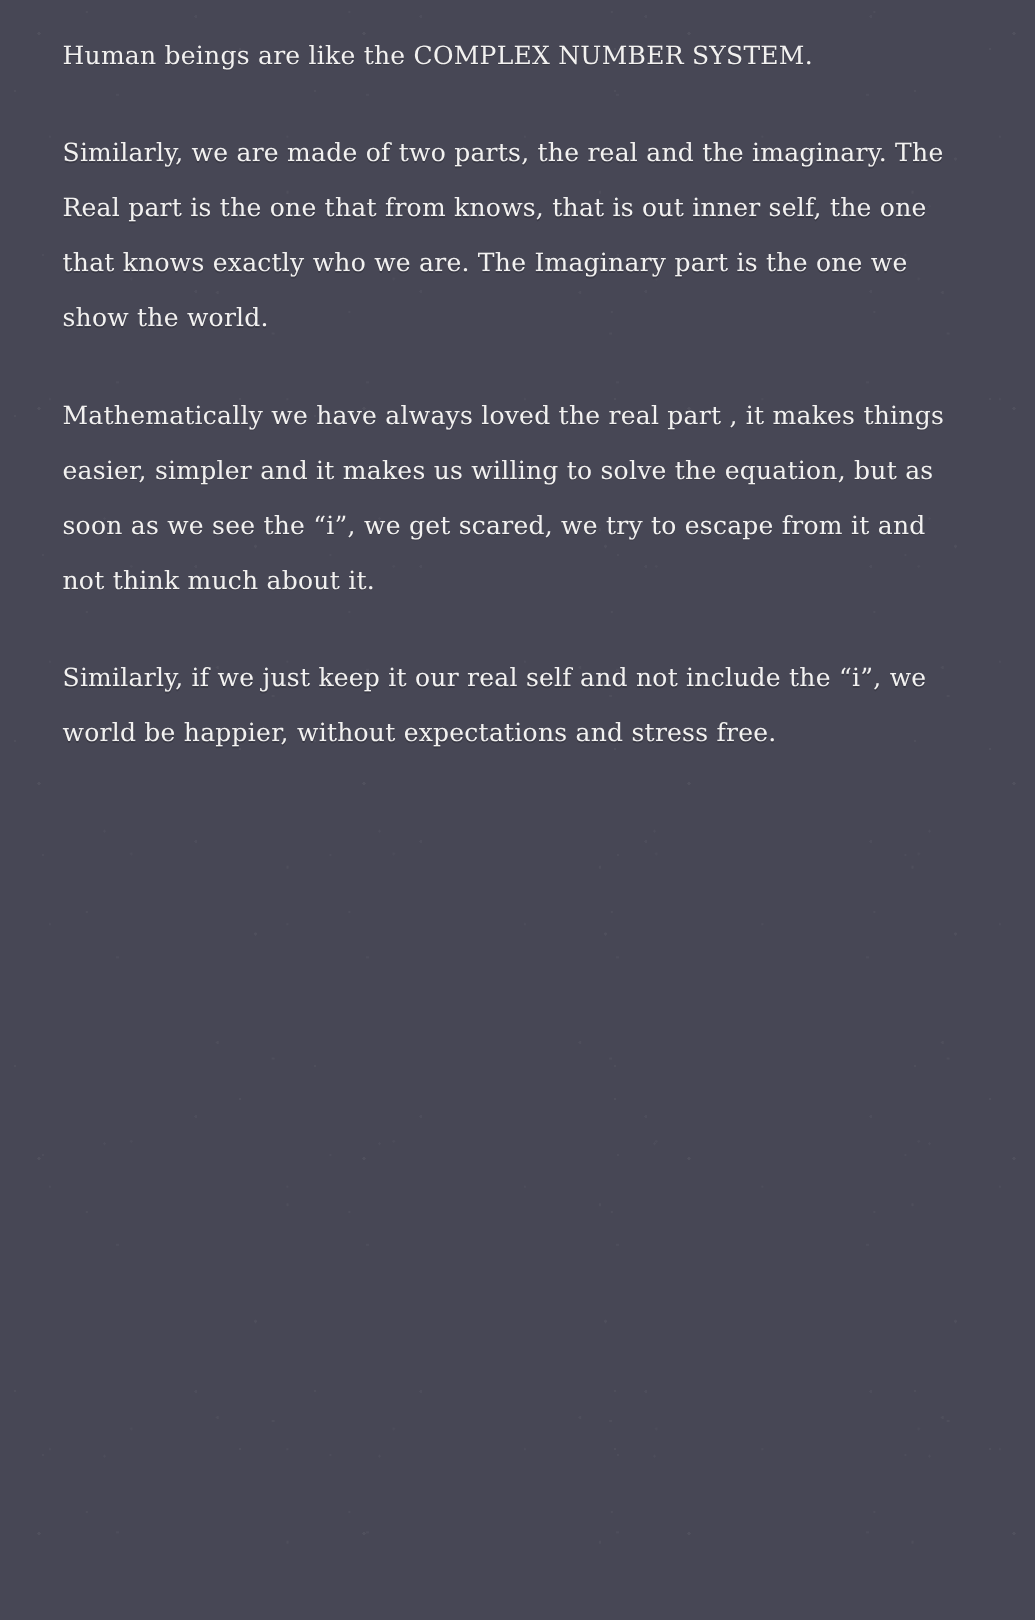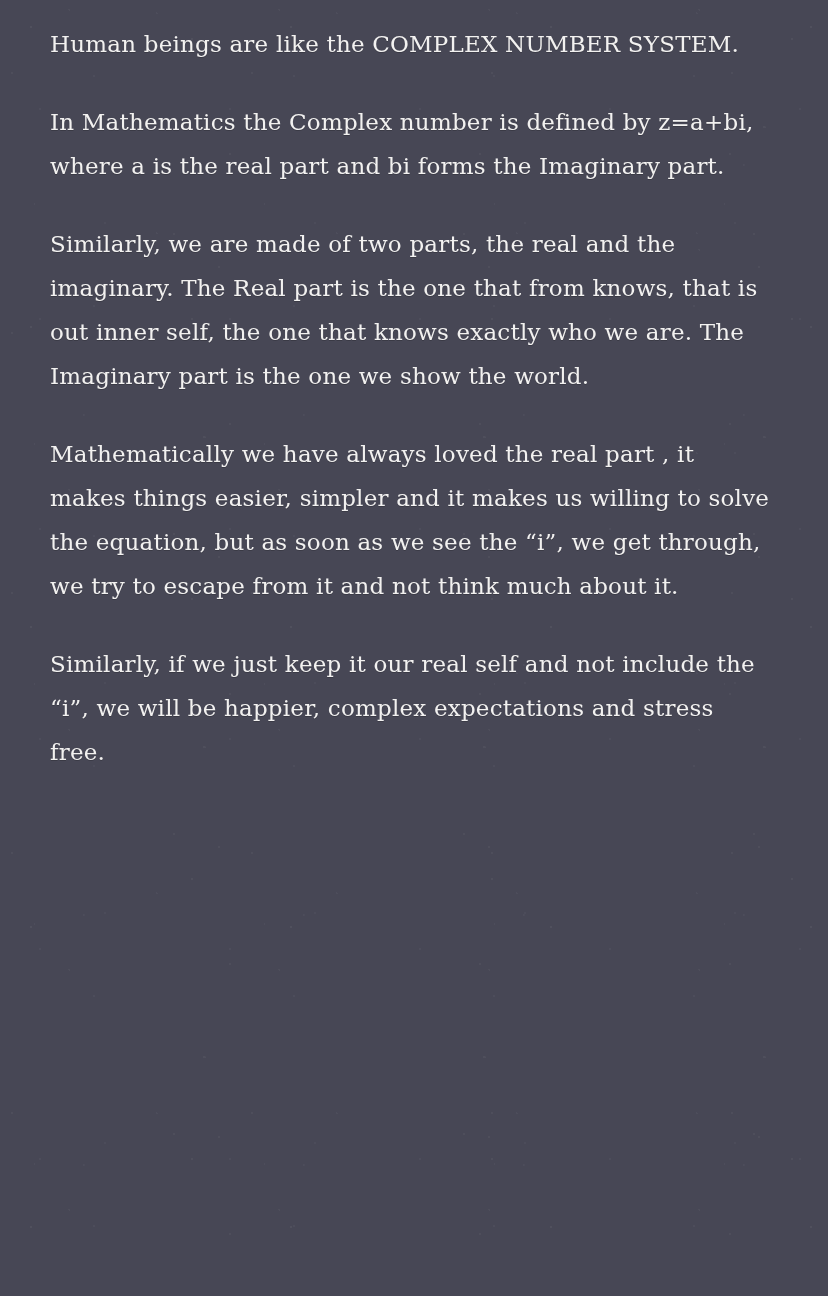--- a/index.html
+++ b/index.html
@@ -41,34 +41,33 @@
                      270px 290px, 210px 230px;
   }
   .quote-card {
     position: relative;
     z-index: 2;
     padding: 22px 52px 0 50px;
     box-sizing: border-box;
   }
   .para {
     color: #f2f1f0;
-    font-size: 23px;
+    font-size: 20px;
     line-height: 44px;
     letter-spacing: 0.2px;
     margin: 0 0 34px 0;
     text-shadow: 0 1px 0 rgba(0,0,0,0.18);
   }
   .para:last-child {
     margin-bottom: 0;
   }
 </style>
 </head>
 <body>
 
 <div class="noise"></div>
 
 <article class="quote-card">
   <p class="para">Human beings are like the COMPLEX NUMBER SYSTEM.</p>
-  <p class="para">In Mathematics the Complex number is defined by z=a+bi, where a is the real part and bi forms the Imaginary part.</p>
   <p class="para">Similarly, we are made of two parts, the real and the imaginary. The Real part is the one that from knows, that is out inner self, the one that knows exactly who we are. The Imaginary part is the one we show the world.</p>
-  <p class="para">Mathematically we have always loved the real part , it makes things easier, simpler and it makes us willing to solve the equation, but as soon as we see the “i”, we get through, we try to escape from it and not think much about it.</p>
-  <p class="para">Similarly, if we just keep it our real self and not include the “i”, we will be happier, complex expectations and stress free.</p>
+  <p class="para">Mathematically we have always loved the real part , it makes things easier, simpler and it makes us willing to solve the equation, but as soon as we see the “i”, we get scared, we try to escape from it and not think much about it.</p>
+  <p class="para">Similarly, if we just keep it our real self and not include the “i”, we world be happier, without expectations and stress free.</p>
 </article>
 
 </body></html>

